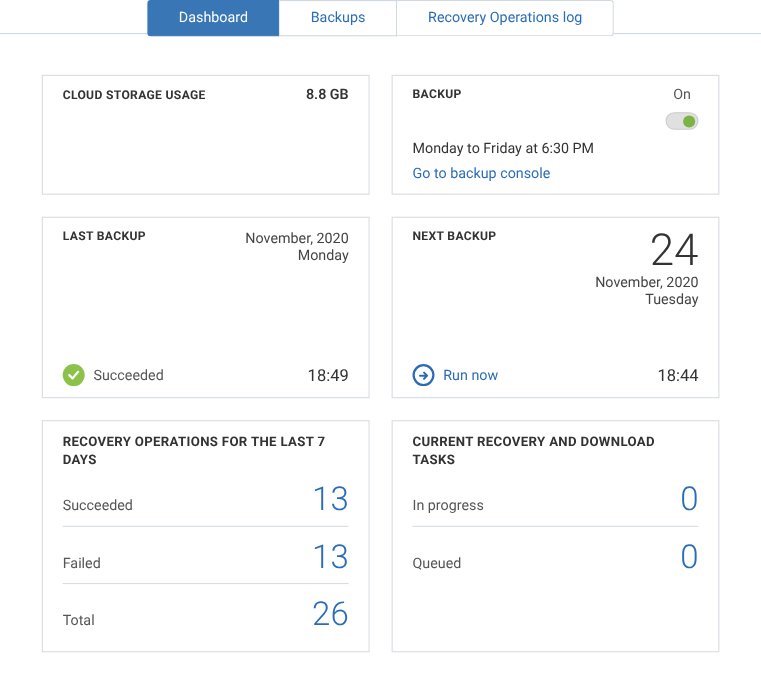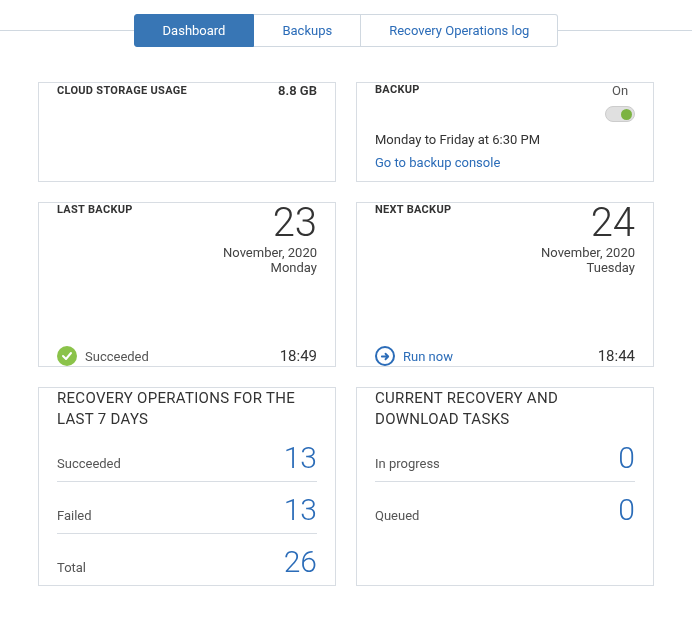--- a/index.html
+++ b/index.html
@@ -6,21 +6,20 @@
     body {
       font-family: -apple-system, BlinkMacSystemFont, "Segoe UI", Roboto, Arial, sans-serif;
       background: #fff;
       width: 692px;
       height: 617px;
       font-size: 13px;
       color: #333;
     }
     .tabs-container {
       position: relative;
-      padding-top: 14px;
     }
     .tabs-line {
       position: absolute;
       top: 30px;
       left: 0;
       right: 0;
       height: 1px;
       background: #d0d8e0;
     }
     .tabs {
@@ -46,21 +45,21 @@
       border-color: #3876b5;
     }
     .grid {
       display: grid;
       grid-template-columns: 1fr 1fr;
       gap: 20px;
       padding: 35px 38px 20px;
     }
     .card {
       border: 1px solid #d8dde3;
-      padding: 0 18px;
+      padding: 10px 18px;
       background: #fff;
     }
     .card-title {
       font-size: 11px;
       font-weight: 700;
       color: #333;
       letter-spacing: 0.3px;
     }
     
     .cloud-card {
@@ -104,21 +103,21 @@
     .check-circle svg { width: 12px; height: 12px; }
     .time-val { font-size: 15px; color: #333; }
     .run-now { display: flex; align-items: center; gap: 8px; color: #2b6cb8; cursor: pointer; }
     .arrow-circle {
       width: 20px; height: 20px; border: 2px solid #2b6cb8; border-radius: 50%;
       display: flex; align-items: center; justify-content: center;
     }
     .arrow-circle svg { width: 11px; height: 11px; }
     
     .stats-card { min-height: 180px; }
-    .stats-title { font-size: 15px; font-weight: 400; line-height: 1.4; max-width: 250px; }
+    .stats-title { font-size: 12px; font-weight: 700; line-height: 1.4; max-width: 250px; }
     .stat-row {
       display: flex; justify-content: space-between; align-items: baseline;
       border-bottom: 1px solid #d8dde3;
       padding: 10px 0 6px;
     }
     .stat-row:last-child { border-bottom: none; }
     .stat-label { color: #555; font-size: 13px; }
     .stat-value { font-size: 30px; font-weight: 300; color: #2b6cb8; }
   </style>
 </head>
@@ -149,21 +148,20 @@
       </div>
     </div>
     <div class="backup-schedule">Monday to Friday at 6:30 PM</div>
     <div class="backup-link">Go to backup console</div>
   </div>
 
   <div class="card date-card">
     <div class="date-top">
       <div class="card-title">LAST BACKUP</div>
       <div class="date-big">
-        <div class="date-day">23</div>
         <div class="date-month">November, 2020</div>
         <div class="date-weekday">Monday</div>
       </div>
     </div>
     <div class="date-bottom">
       <div class="status-succeeded">
         <div class="check-circle">
           <svg viewBox="0 0 12 12">
               <path d="M2 6 L5 9 L10 3" stroke="#fff" stroke-width="2" fill="none" stroke-linecap="round" stroke-linejoin="round"></path>
             </svg>

